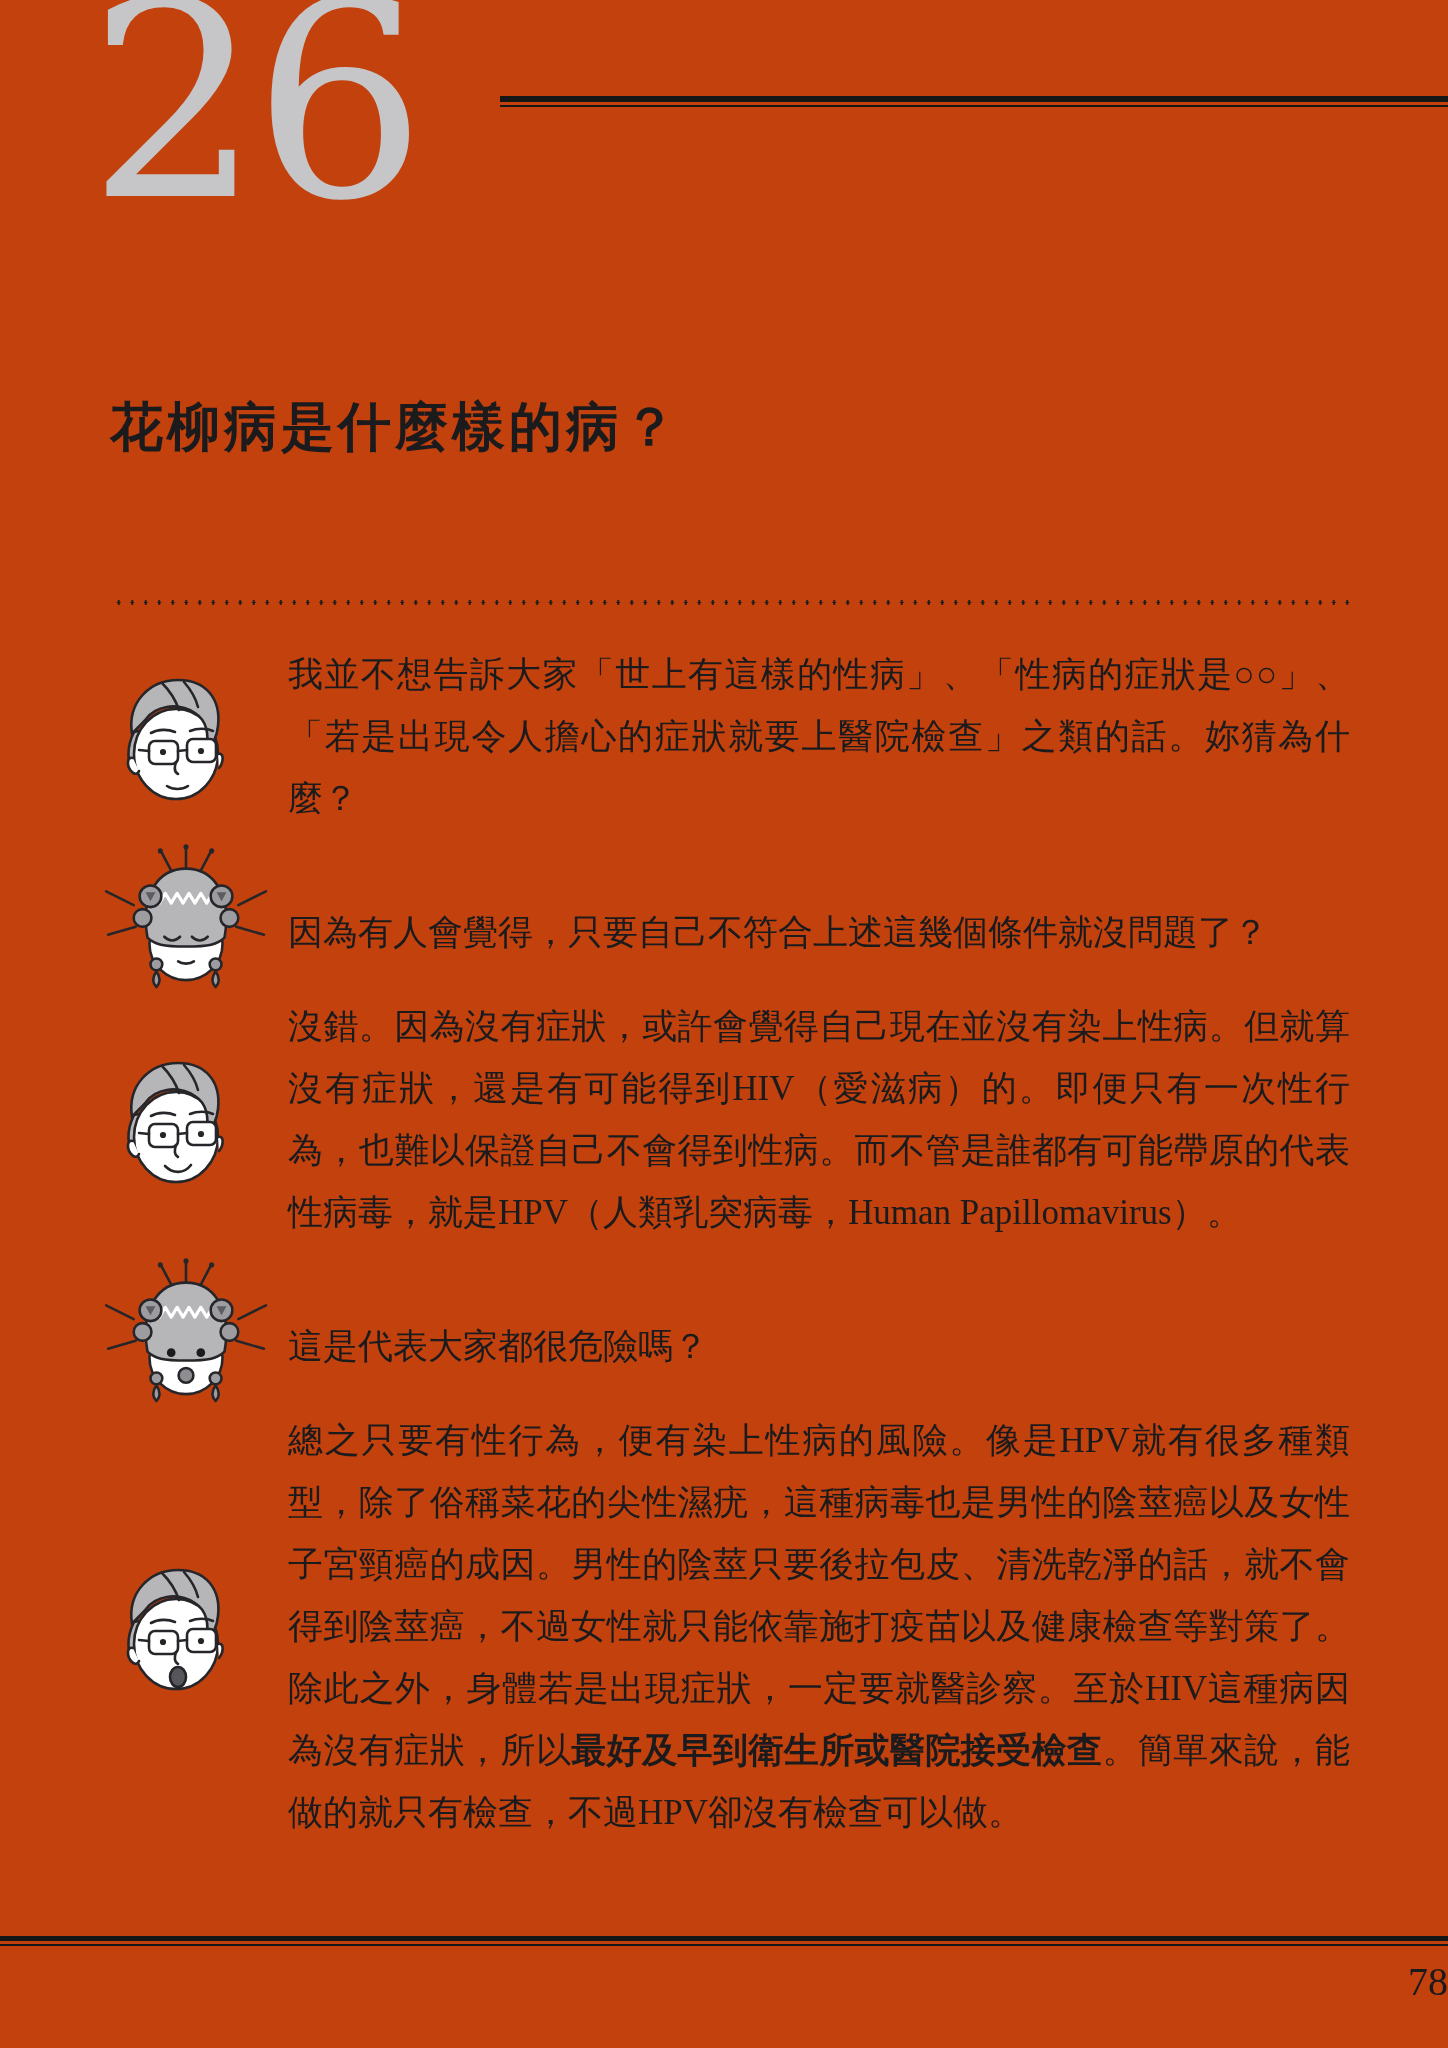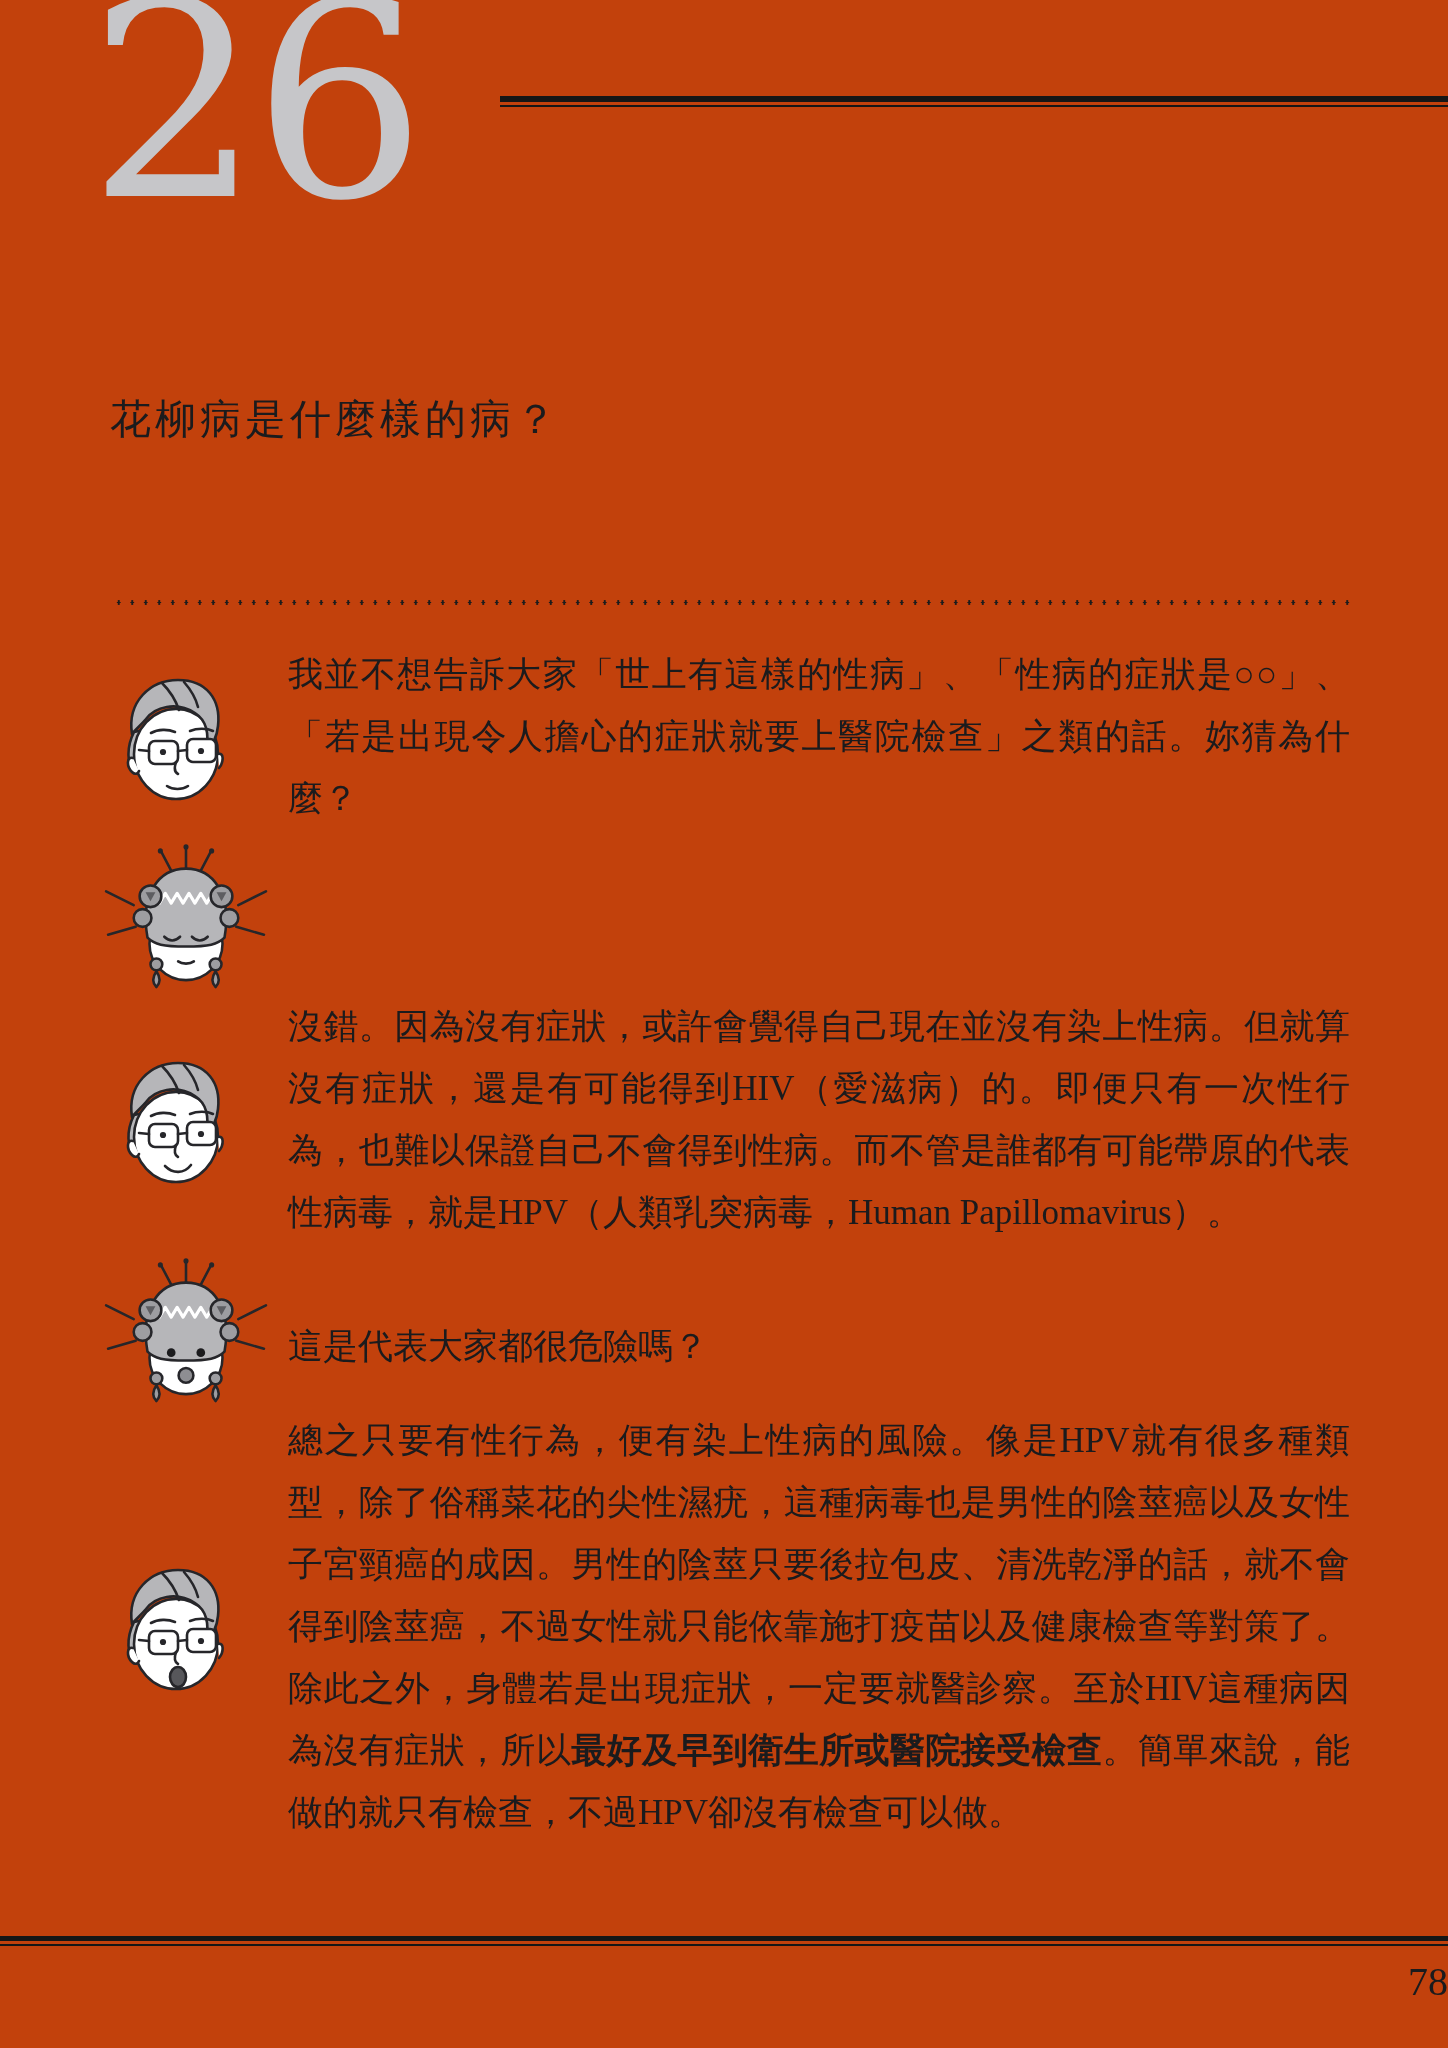--- a/index.html
+++ b/index.html
@@ -19,21 +19,21 @@
     letter-spacing:-8px;
   }
   .header-rule{
     position:absolute;top:96px;left:500px;right:0;
     height:3px;
     border-top:6px solid #161616;
     border-bottom:2px solid #161616;
   }
   .page-title{
     position:absolute;top:392px;left:110px;margin:0;
-    font-size:41px;font-weight:400;letter-spacing:4px;
+    font-size:53px;font-weight:700;letter-spacing:4px;
     white-space:nowrap;
   }
   .dotted-rule{
     position:absolute;top:598px;left:112px;right:98px;height:9px;
     background-image:radial-gradient(ellipse 2.4px 3.4px at 50% 50%, #1c1c1c 62%, transparent 64%);
     background-size:13.5px 9px;
     background-repeat:repeat-x;
   }
   .dialogue{
     position:absolute;top:650px;left:112px;width:1238px;
@@ -144,20 +144,21 @@
       <div class="avatar-cell girl">
         <svg viewBox="0 0 170 150" width="168" height="148">
           <use href="#girl-base"></use>
           <g fill="none" stroke="#26262a" stroke-width="2.6" stroke-linecap="round">
             <path d="M63,96 C68,101 74,101 79,96"></path>
             <path d="M91,96 C96,101 102,101 107,96"></path>
             <path d="M77,121 C81,124 89,124 93,121"></path>
           </g>
         </svg>
       </div>
+      <p class="text-cell">因為有人會覺得，只要自己不符合上述這幾個條件就沒問題了？</p>
     </div>
 
     <div class="row">
       <div class="avatar-cell">
         <svg viewBox="0 0 120 140" width="120" height="140">
           <use href="#man-base"></use>
           <path d="M53,113 C61,121 72,121 79,112" fill="none" stroke="#26262a" stroke-width="2.6" stroke-linecap="round"></path>
         </svg>
       </div>
       <p class="text-cell">沒錯。因為沒有症狀，或許會覺得自己現在並沒有染上性病。但就算沒有症狀，還是有可能得到HIV（愛滋病）的。即便只有一次性行為，也難以保證自己不會得到性病。而不管是誰都有可能帶原的代表性病毒，就是HPV（人類乳突病毒，Human Papillomavirus）。</p>

